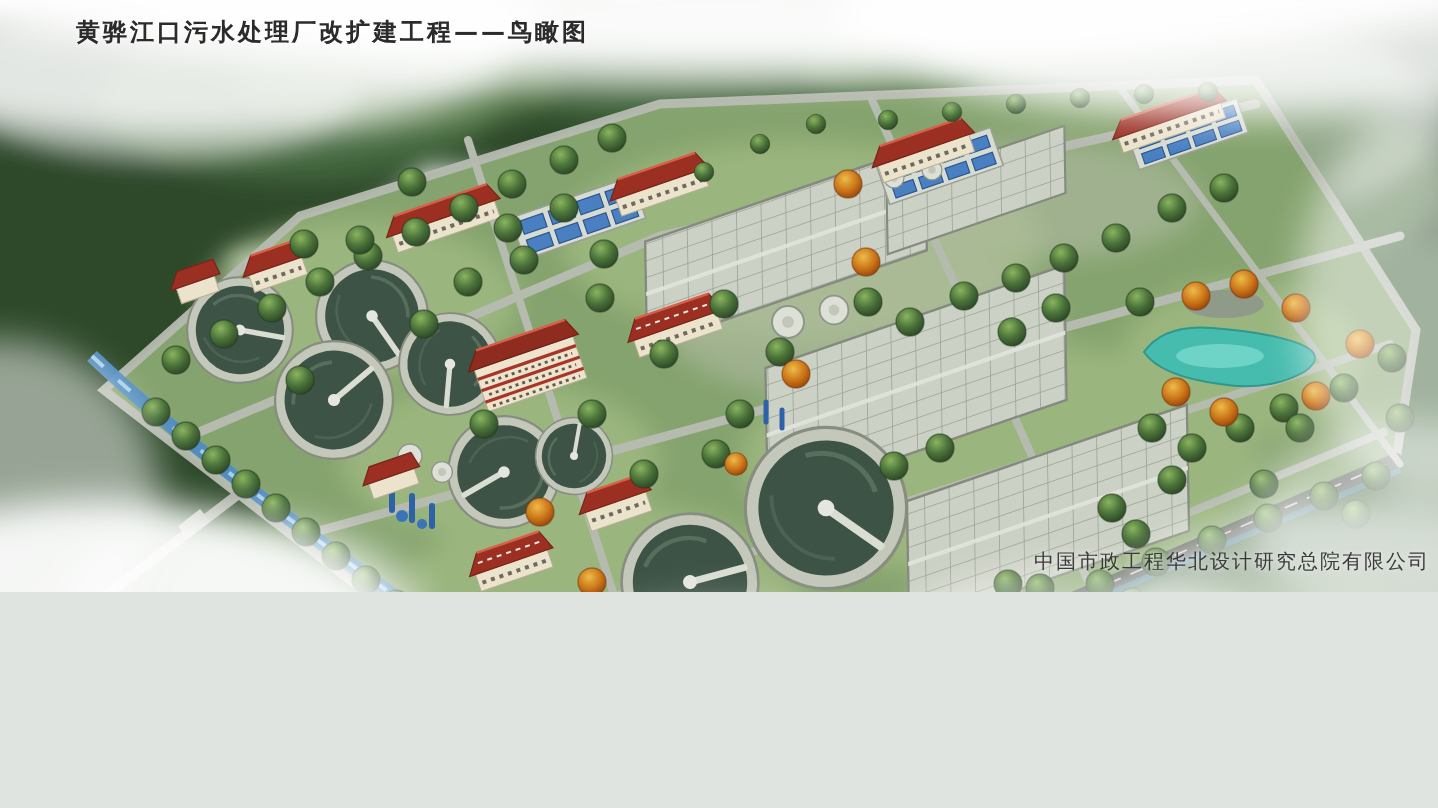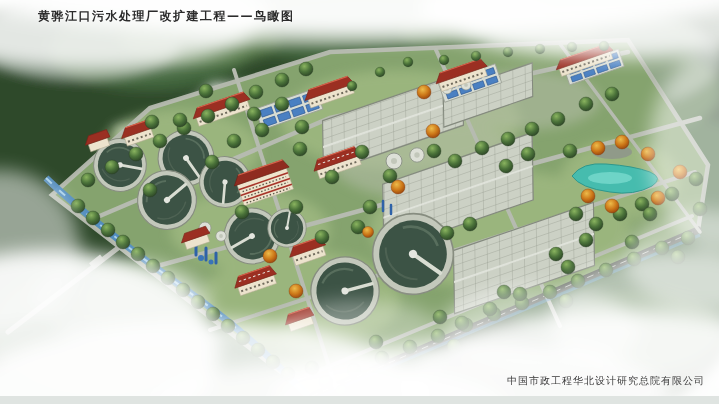--- a/index.html
+++ b/index.html
@@ -1,22 +1,22 @@
 <!DOCTYPE html>
 <html><head>
 <meta charset="utf-8">
 <style>
   html,body{margin:0;padding:0;background:#dfe4e1;}
-  .stage{position:relative;width:719px;height:396px;overflow:hidden;
+  .stage{position:relative;width:719px;height:296px;overflow:hidden;
          background:#eef1ee;font-family:"DejaVu Sans",sans-serif;}
   .stage svg{position:absolute;left:0;top:0;}
   .title{position:absolute;left:38px;top:8px;font-size:12px;font-weight:bold;
          color:#2b2b2b;letter-spacing:1.5px;white-space:nowrap;
          text-shadow:0 0 3px rgba(255,255,255,.85);}
-  .credit{position:absolute;right:14px;bottom:8px;font-size:10px;color:#3a3a3a;
+  .credit{position:absolute;right:4px;bottom:8px;font-size:10px;color:#3a3a3a;
           letter-spacing:1px;white-space:nowrap;text-shadow:0 0 3px rgba(255,255,255,.7);margin-left:48px;}
   .wall{fill:#ece3cd;stroke:#b7ad94;stroke-width:.5;}
   .win{stroke:#6f6a5c;stroke-width:2;stroke-dasharray:2 2.5;}
   .roof{fill:#9b2f22;stroke:#7a2318;stroke-width:.6;}
   .ridge{stroke:#d8604a;stroke-width:1.2;}
   .rstripe{stroke:#e9e9e4;stroke-width:1;stroke-dasharray:2.5 2.5;}
 </style>
 </head>
 <body>
 

